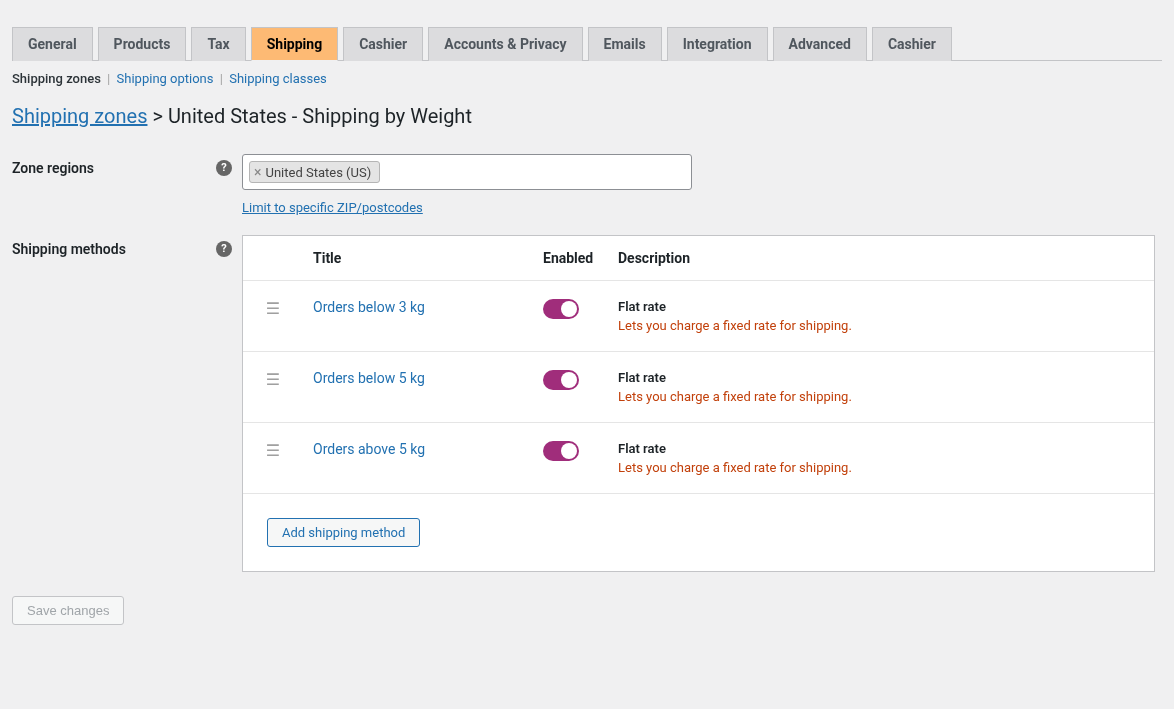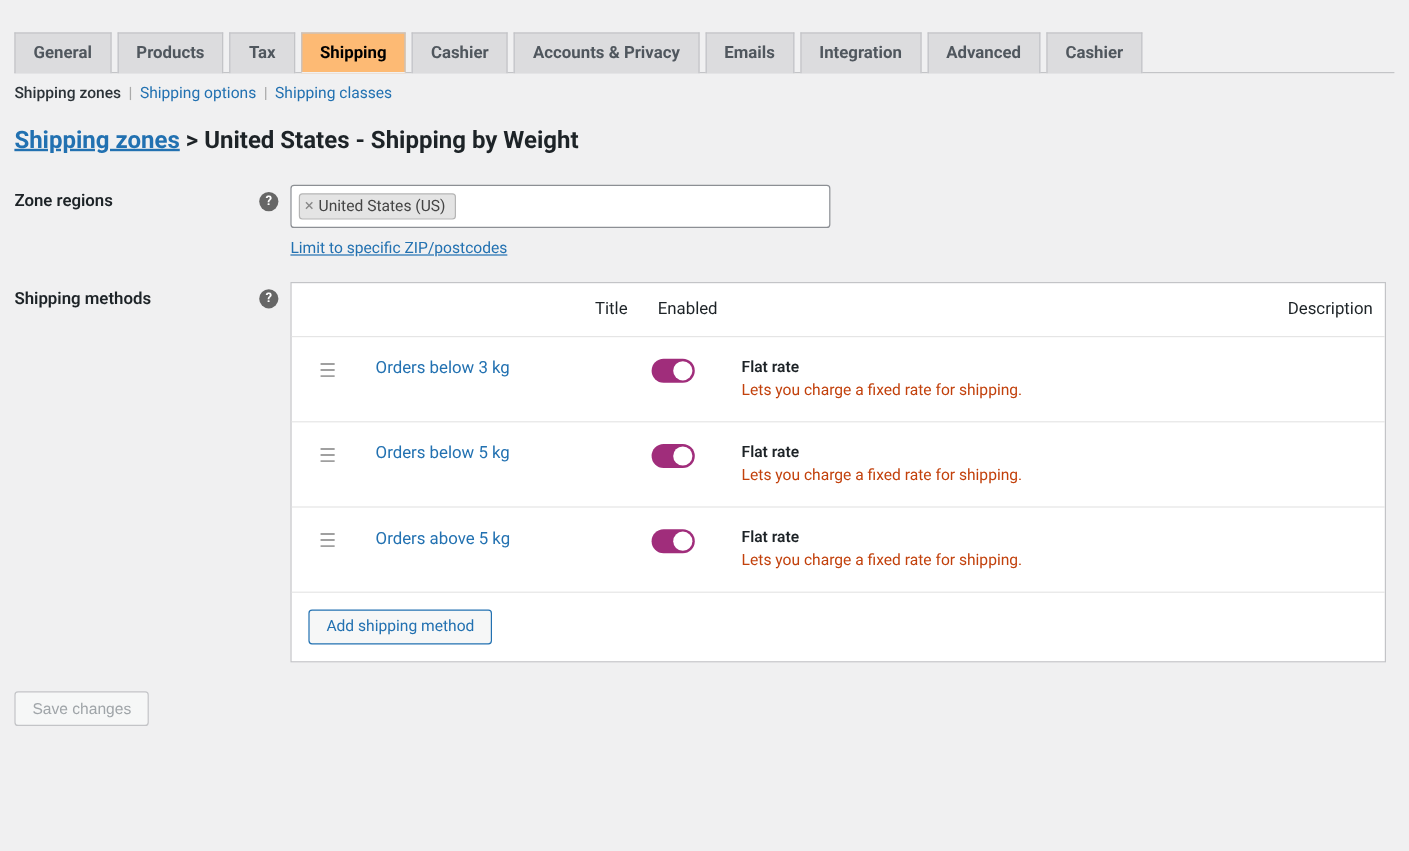--- a/index.html
+++ b/index.html
@@ -44,21 +44,21 @@
     padding: 10px 0;
     font-size: 13px;
   }
   .subnav span { color: #2c3338; font-weight: 500; }
   .subnav .sep { color: #aaa; margin: 0 3px; }
   .subnav a { color: #2271b1; }
 
   .breadcrumb {
     padding: 8px 0 16px 0;
     font-size: 20px;
-    font-weight: 700;
+    font-weight: 400;
     color: #1d2327;
   }
   .breadcrumb a { color: #2271b1; text-decoration: underline; }
 
   table.form-table { width: 100%; border-spacing: 0; }
   .form-table th {
     text-align: left;
     vertical-align: top;
     padding: 16px 10px 16px 0;
     width: 230px;
@@ -92,39 +92,39 @@
   .region-chip .x { color:#888; margin-right:4px; cursor:pointer; font-size:14px;}
   .ziplink { display:inline-block; margin-top:10px; color:#2271b1; text-decoration:underline; font-size:13px;}
 
   
   .methods-box { border:1px solid #c3c4c7; background:#fff; width: 913px; }
   .methods-header, .methods-row {
     display:grid;
     grid-template-columns: 60px 230px 75px 1fr;
     align-items:flex-start;
   }
-  .methods-header { padding: 14px 0; font-weight:400; font-size:14px;text-align:right; }
+  .methods-header { padding: 14px 0; font-weight:700; font-size:14px; }
   .methods-header > div, .methods-row > div { padding: 0 10px; }
   .methods-row { padding: 18px 0; border-top:1px solid #e5e5e5; }
   .drag { color:#a0a0a0; cursor:grab; font-size:16px; text-align:center; }
   .row-title { color:#2271b1; font-size:14px; cursor:pointer;}
   .desc-head { font-weight:600; margin-bottom:4px; }
   .desc-body { color:#c2410c; }
 
   
   .toggle {
     position: relative; width: 36px; height: 20px;
     background: #a02d7b; border-radius: 10px; display:inline-block; cursor:pointer;
   }
   .toggle::after {
     content:""; position:absolute; right:2px; top:2px;
     width:16px; height:16px; background:#fff; border-radius:50%;
   }
 
-  .methods-footer { padding: 14px; border-top:1px solid #e5e5e5;text-decoration:underline; }
+  .methods-footer { padding: 24px; border-top:1px solid #e5e5e5;text-decoration:underline; }
   .btn-outline {
     display:inline-block; padding: 6px 14px; font-size:13px;
     border:1px solid #2271b1; color:#2271b1; background:#f6f7f7;
     border-radius:3px; cursor:pointer;
   }
   .btn-save {
     margin-top: 14px; padding: 6px 14px;
     border:1px solid #c3c4c7; background:#f6f7f7; color:#a0a5a9;
     border-radius:3px; cursor:pointer; font-size:13px;
   }

